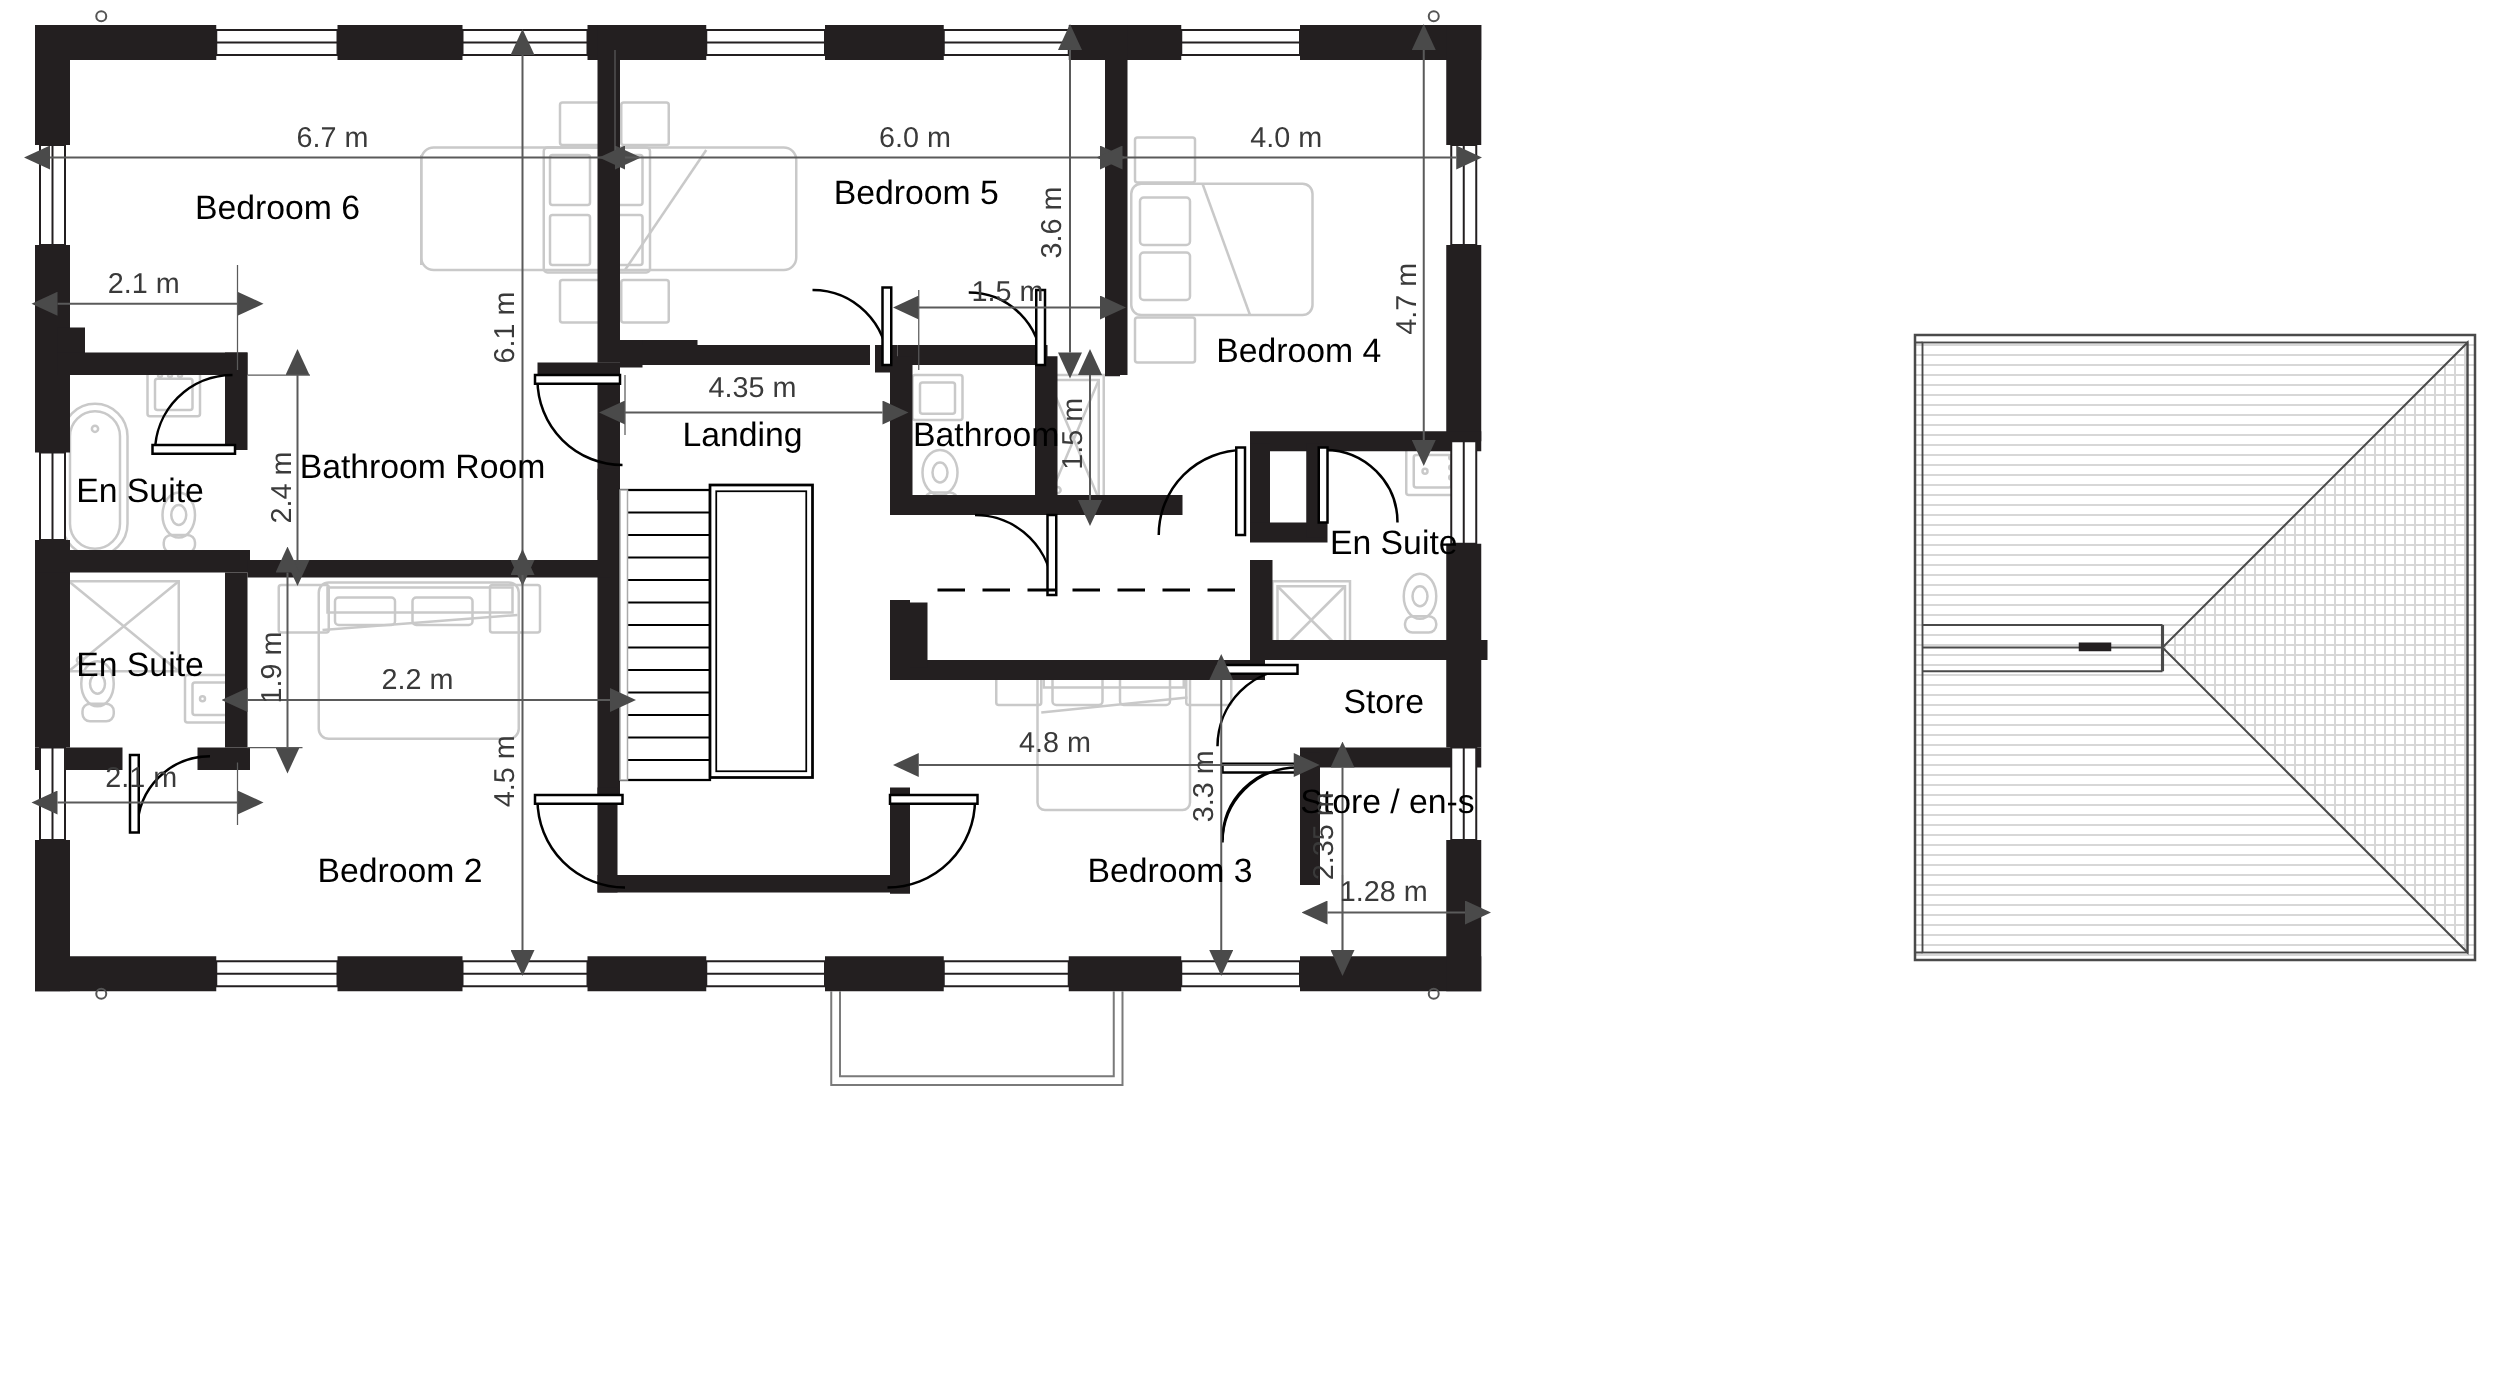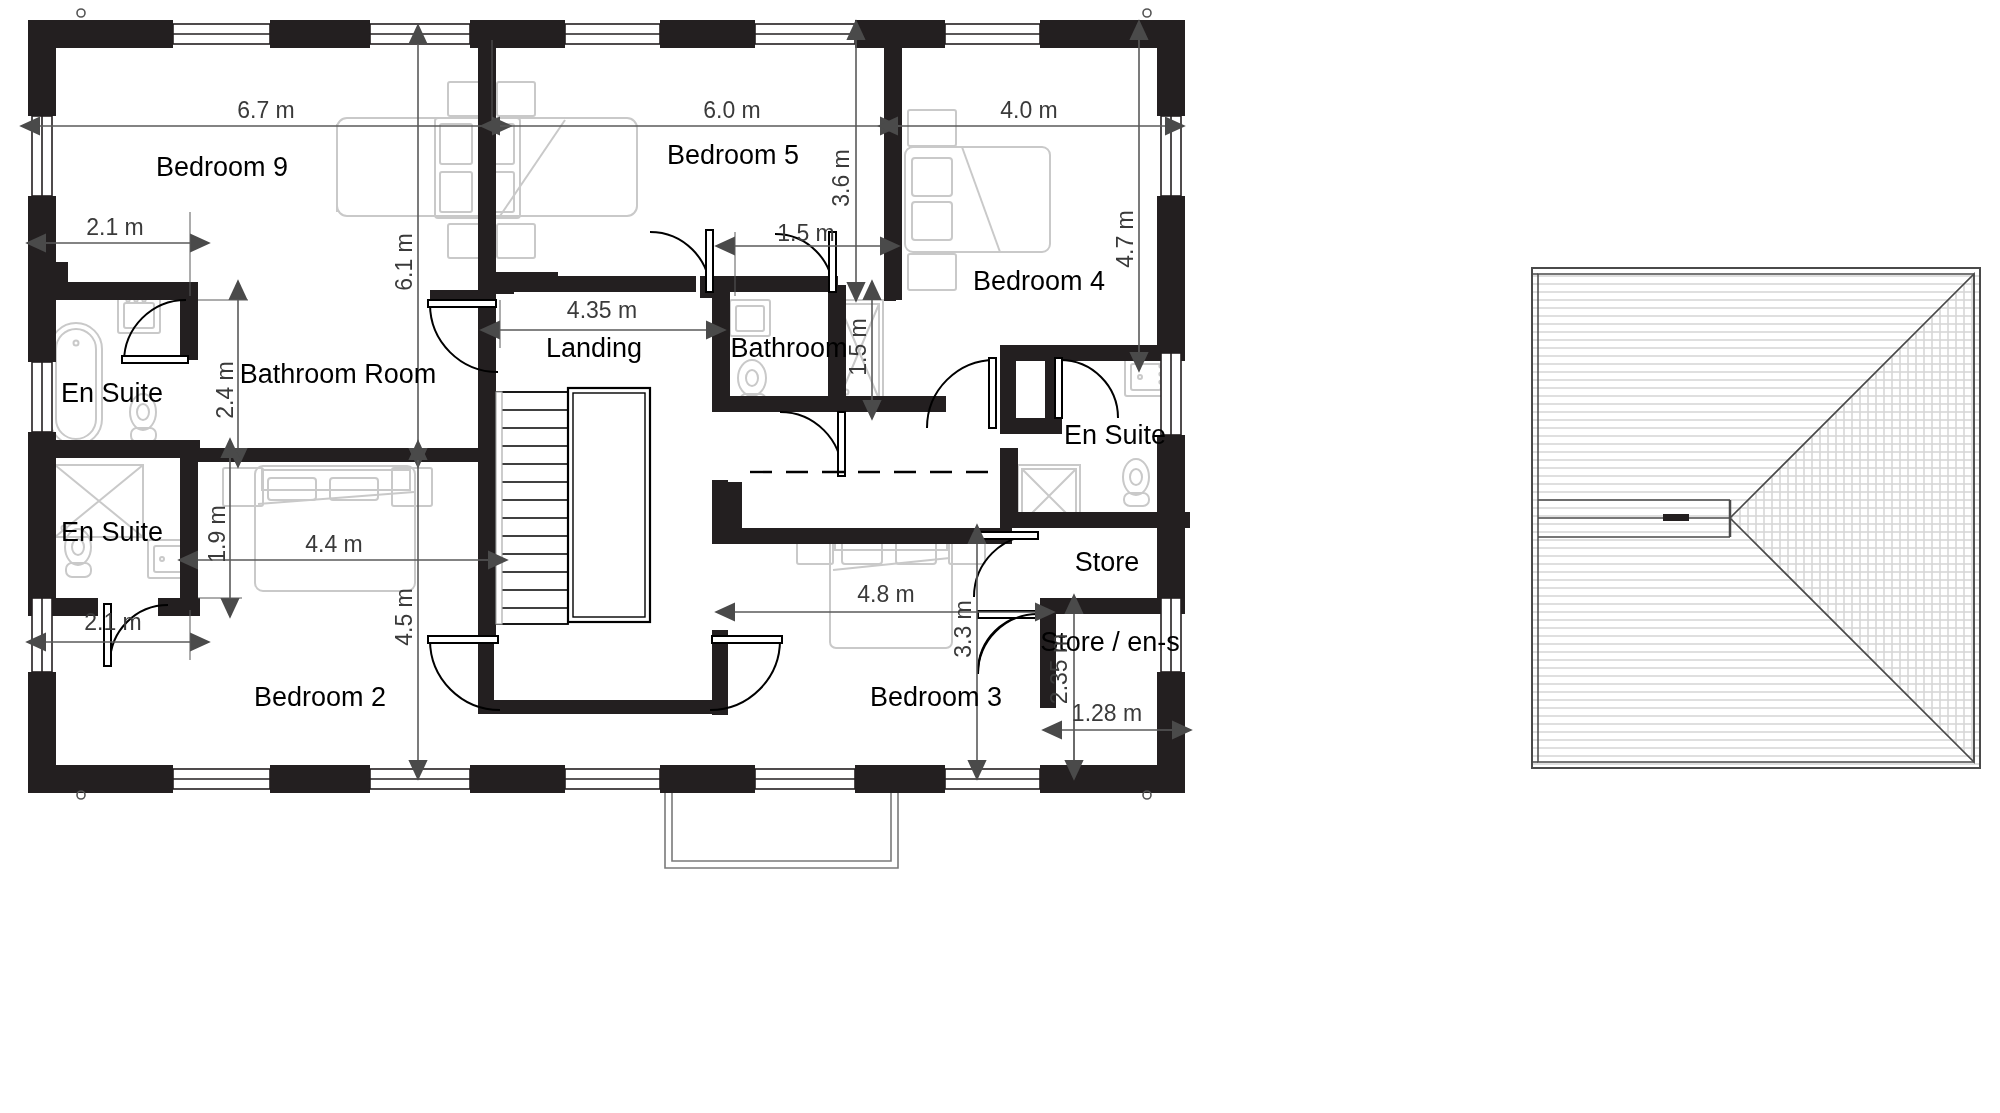--- a/index.html
+++ b/index.html
@@ -453,21 +453,21 @@
       <line x1="977" y1="544" x2="977" y2="760" marker-start="url(#arrL)" marker-end="url(#arrR)"></line>
 
       <line x1="1074" y1="614" x2="1074" y2="760" marker-start="url(#arrL)" marker-end="url(#arrR)"></line>
 
       <line x1="1062" y1="730" x2="1172" y2="730" marker-start="url(#arrL)" marker-end="url(#arrR)"></line>
       <line x1="1074" y1="700" x2="1074" y2="760" stroke-width="1"></line>
     </g>
 
   </svg>
 
-  <div class="room-label" style="left:222px;top:167px">Bedroom 9</div>
+  <div class="room-label" style="left:222px;top:167px">Bedroom 6</div>
   <div class="room-label" style="left:733px;top:155px">Bedroom 5</div>
   <div class="room-label" style="left:1039px;top:281px">Bedroom 4</div>
   <div class="room-label" style="left:338px;top:374px">Bathroom Room</div>
   <div class="room-label" style="left:112px;top:393px">En Suite</div>
   <div class="room-label" style="left:112px;top:532px">En Suite</div>
   <div class="room-label" style="left:1115px;top:435px">En Suite</div>
   <div class="room-label" style="left:594px;top:348px">Landing</div>
   <div class="room-label" style="left:789px;top:348px">Bathroom</div>
   <div class="room-label" style="left:320px;top:697px">Bedroom 2</div>
   <div class="room-label" style="left:936px;top:697px">Bedroom 3</div>
@@ -479,21 +479,21 @@
   <div class="dim-label" style="left:1029px;top:110px">4.0 m</div>
   <div class="dim-label" style="left:115px;top:227px">2.1 m</div>
   <div class="dim-label vert" style="left:404px;top:262px">6.1 m</div>
   <div class="dim-label vert" style="left:841px;top:178px">3.6 m</div>
   <div class="dim-label vert" style="left:1125px;top:239px">4.7 m</div>
   <div class="dim-label" style="left:806px;top:233px">1.5 m</div>
   <div class="dim-label" style="left:602px;top:310px">4.35 m</div>
   <div class="dim-label vert" style="left:858px;top:347px">1.5 m</div>
   <div class="dim-label vert" style="left:225px;top:390px">2.4 m</div>
   <div class="dim-label vert" style="left:217px;top:534px">1.9 m</div>
-  <div class="dim-label" style="left:334px;top:544px">4.4 m</div>
+  <div class="dim-label" style="left:334px;top:544px">2.2 m</div>
   <div class="dim-label vert" style="left:404px;top:617px">4.5 m</div>
   <div class="dim-label" style="left:113px;top:622px">2.1 m</div>
-  <div class="dim-label" style="left:886px;top:594px">4.8 m</div>
+  <div class="dim-label" style="left:844px;top:594px">4.8 m</div>
   <div class="dim-label vert" style="left:963px;top:629px">3.3 m</div>
   <div class="dim-label vert" style="left:1059px;top:669px">2.35 m</div>
   <div class="dim-label" style="left:1107px;top:713px">1.28 m</div>
 
 </div>
 
 </body></html>

